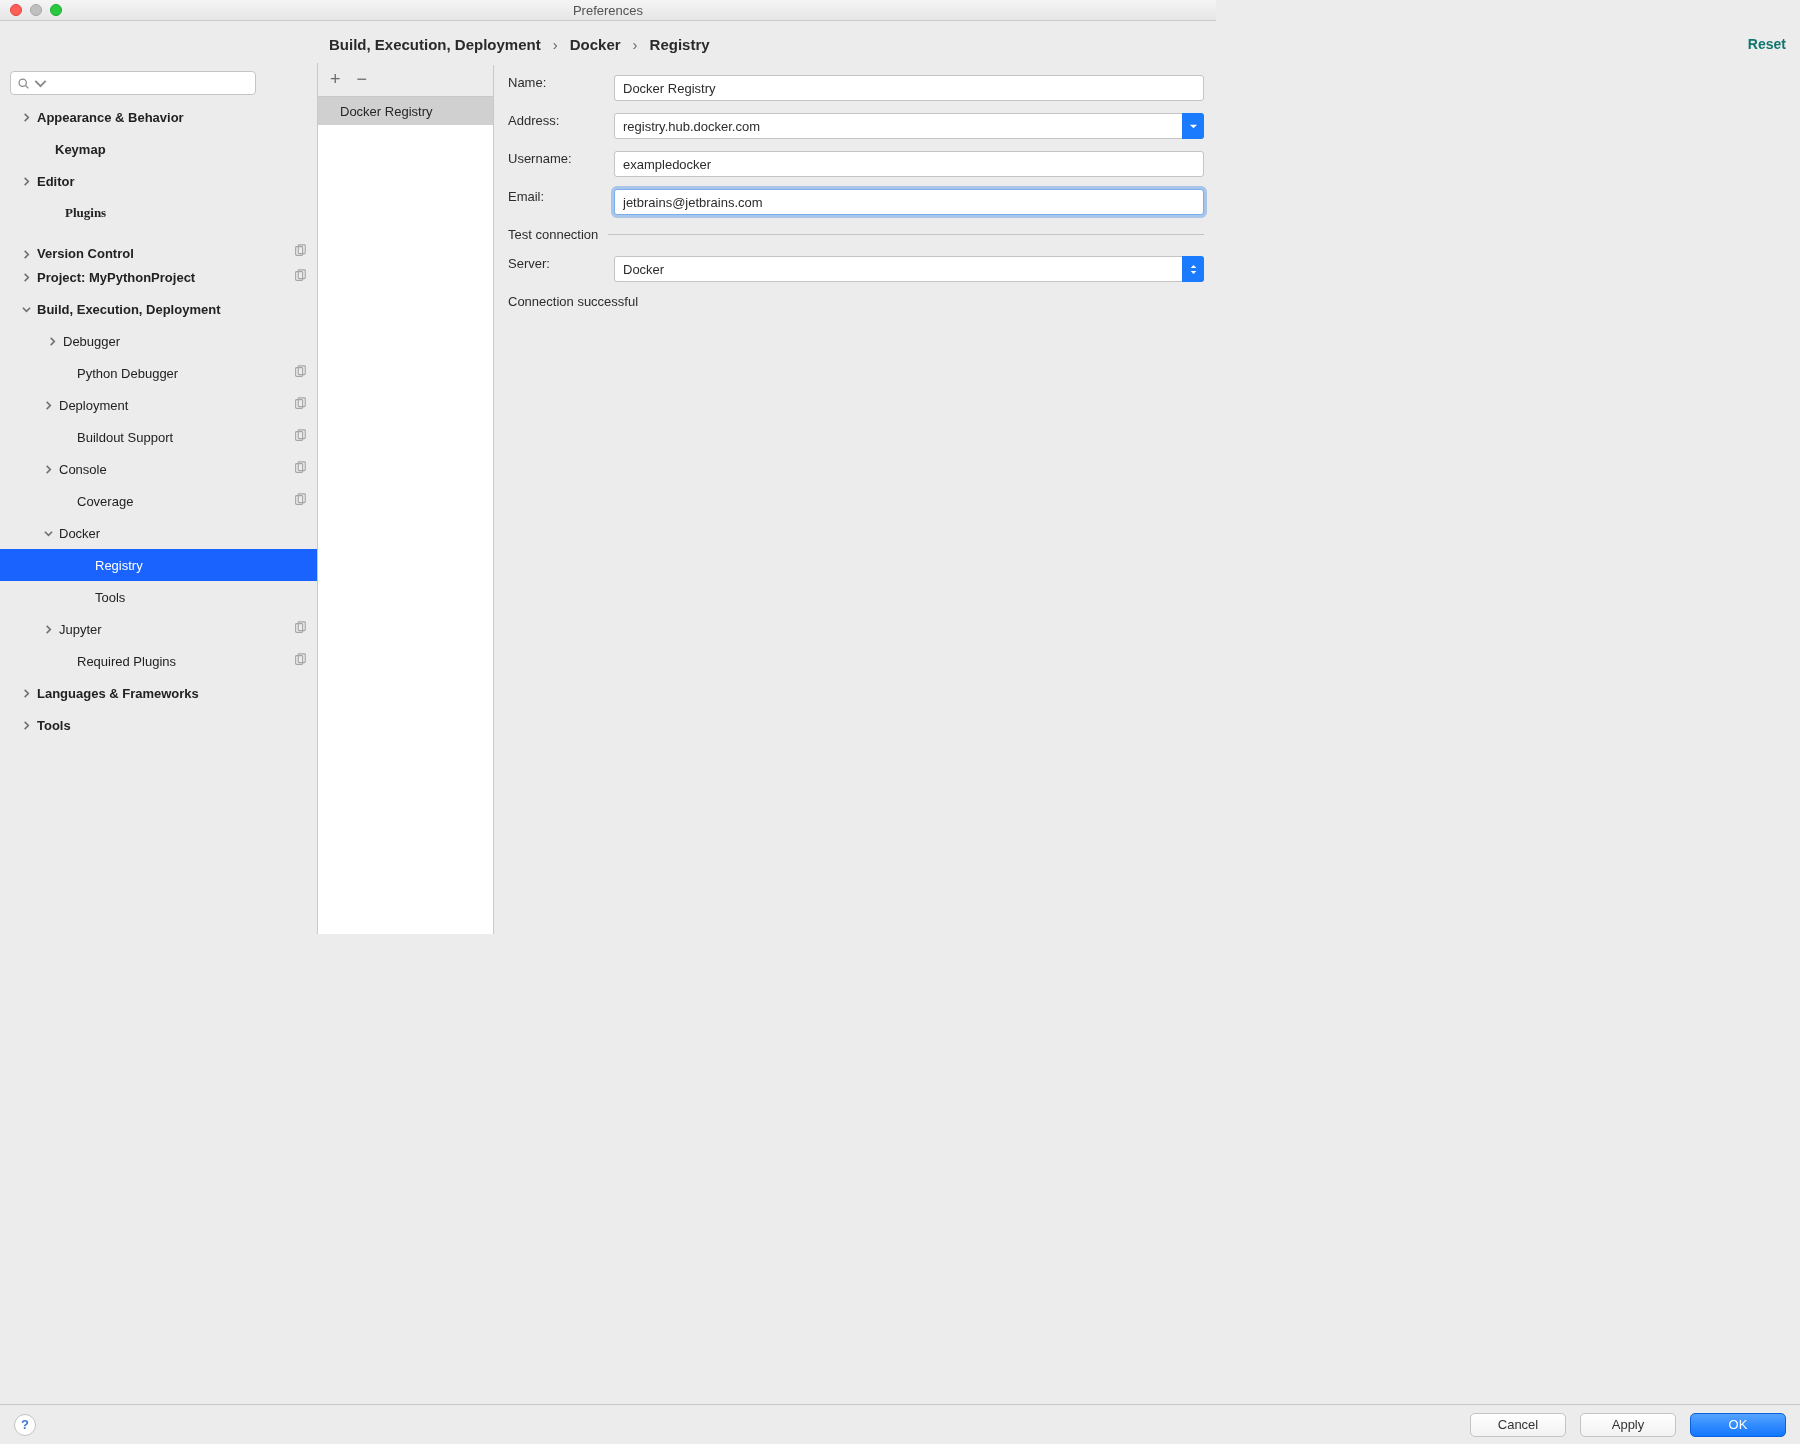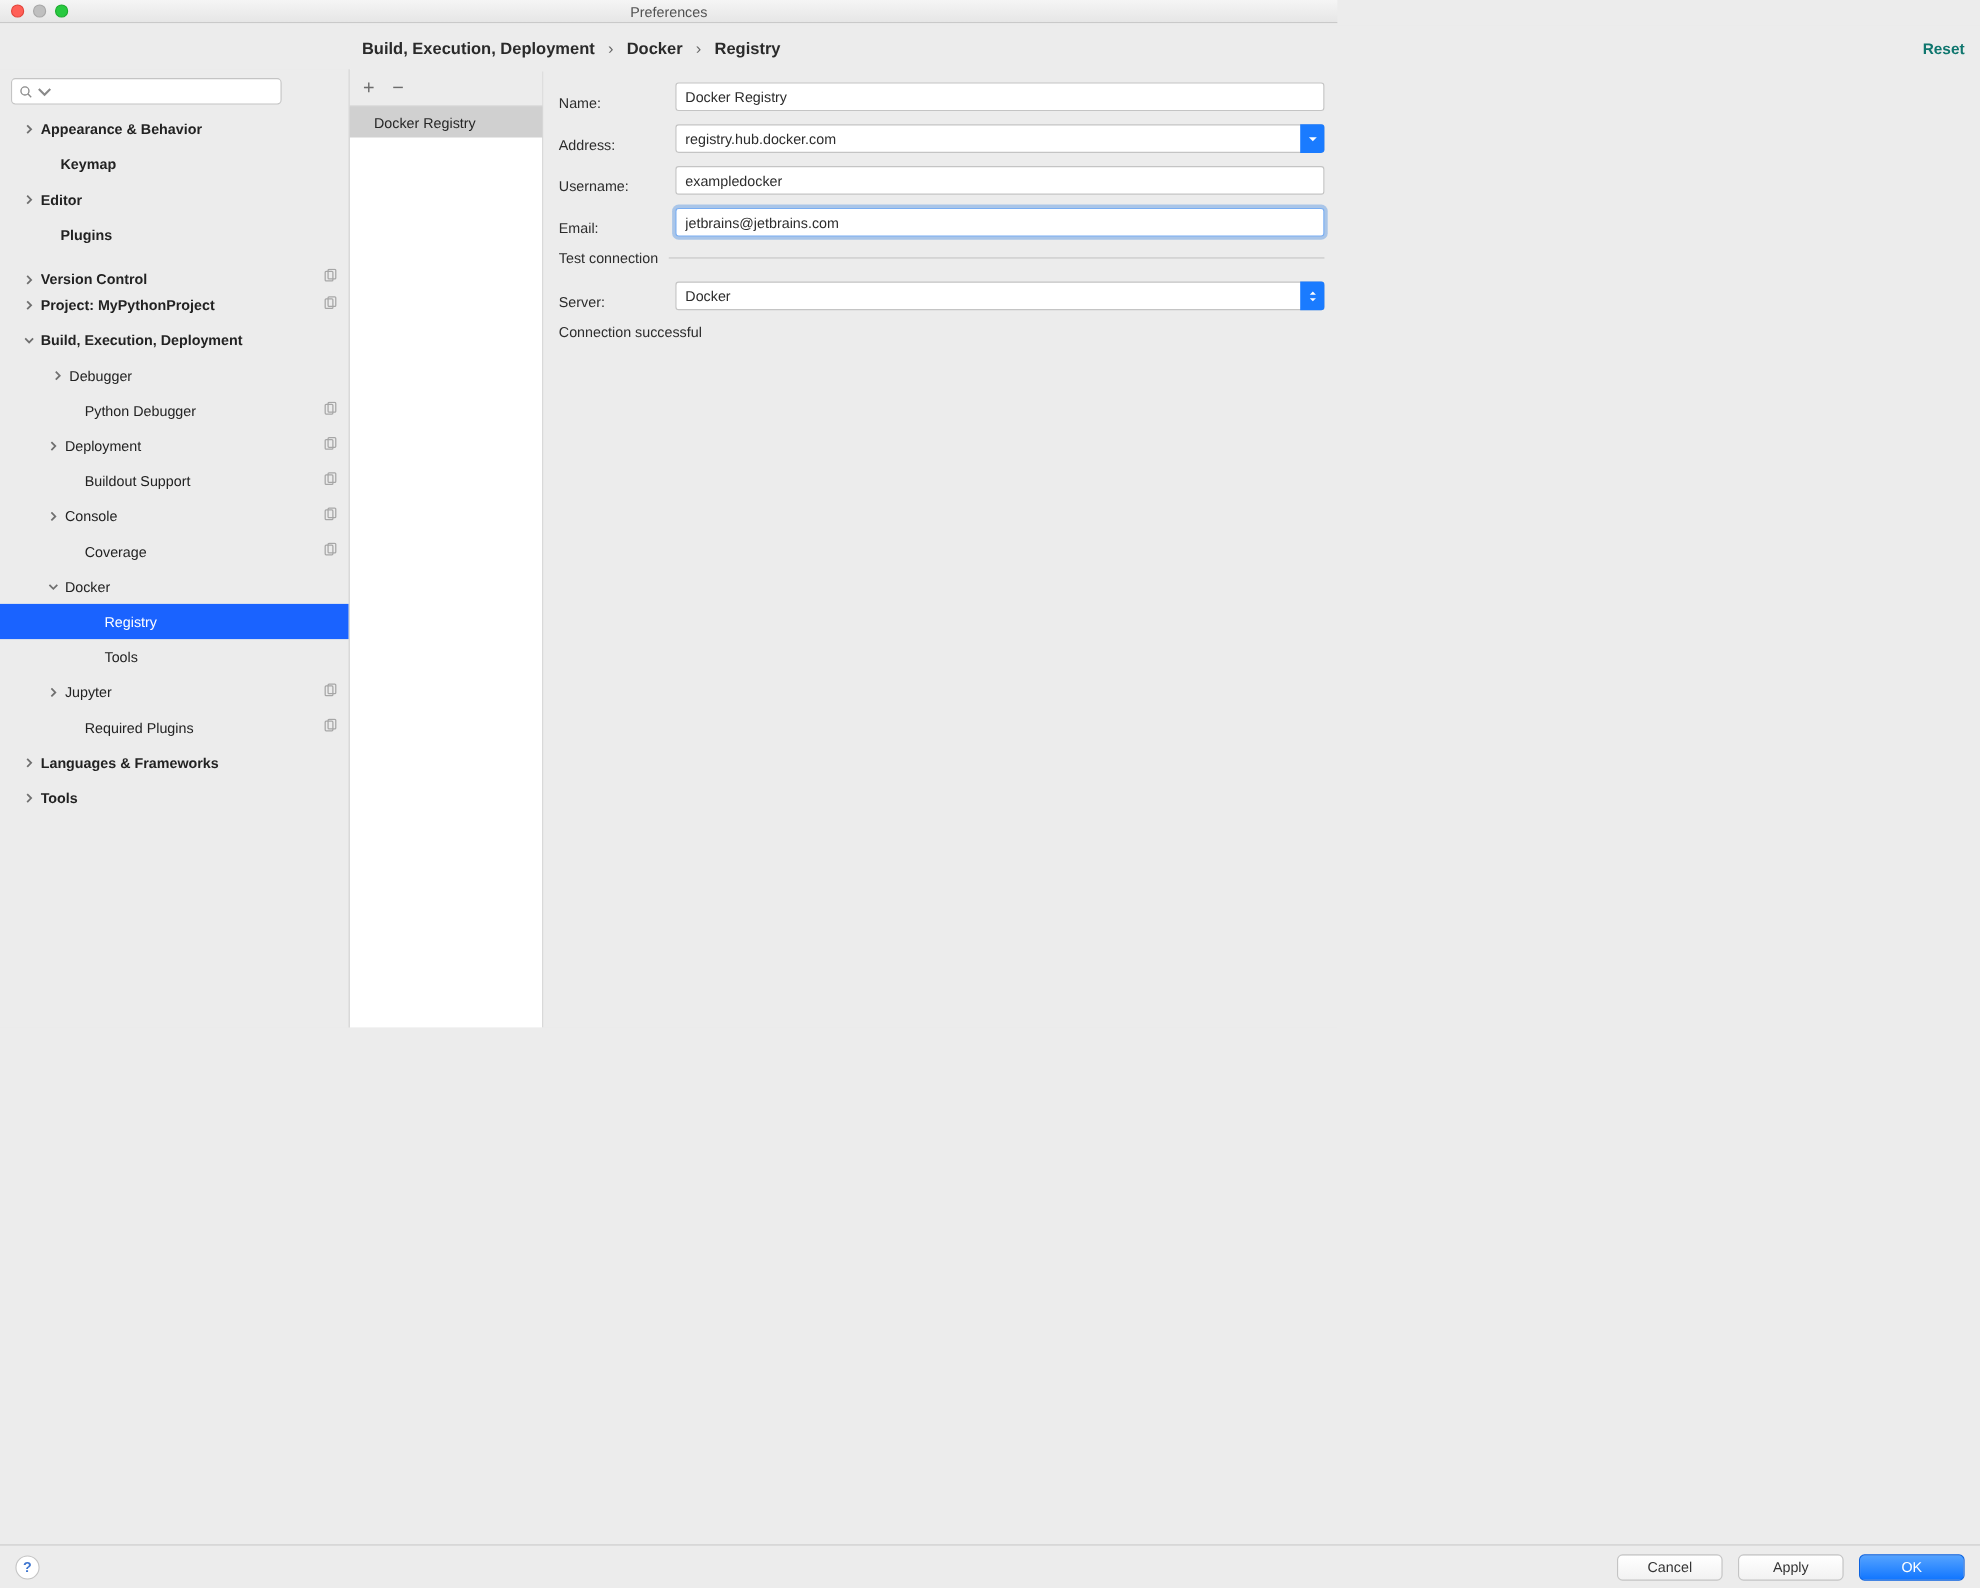--- a/index.html
+++ b/index.html
@@ -171,21 +171,21 @@
   
   .content-area { margin-top: 42px; height: 871px; }
 
   .form-area {
     flex: 1;
     background: #ececec;
     padding: 12px 12px 0 14px;
   }
   .form-row {
     display: flex;
-    align-items: flex-end;
+    align-items: flex-start;
     margin-bottom: 12px;
   }
   .form-row .lbl {
     width: 106px;
     color: #2c2c2c;
   }
   .txt-input, .combo, .select {
     flex: 1;
     height: 26px;
     background: #fff;
@@ -327,21 +327,21 @@
           <span class="label">Keymap</span>
         </div>
         <div class="tree-row bold" style="padding-left: 20px;">
           <span class="twisty">
             <svg viewBox="0 0 10 10">
               <path d="M3 1 L7 5 L3 9" fill="none" stroke="currentColor" stroke-width="1.8"></path>
             </svg>
           </span>
           <span class="label">Editor</span>
         </div>
-        <div class="tree-row bold" style="padding-left: 38px;">
+        <div class="tree-row bold" style="padding-left: 48px; font-family: Liberation Serif, serif;">
           <span class="twisty"></span>
           <span class="label">Plugins</span>
         </div>
         <div class="tree-row bold" style="padding-left: 20px; align-items: flex-end;">
           <span class="twisty">
             <svg viewBox="0 0 10 10">
               <path d="M3 1 L7 5 L3 9" fill="none" stroke="currentColor" stroke-width="1.8"></path>
             </svg>
           </span>
           <span class="label">Version Control</span>

